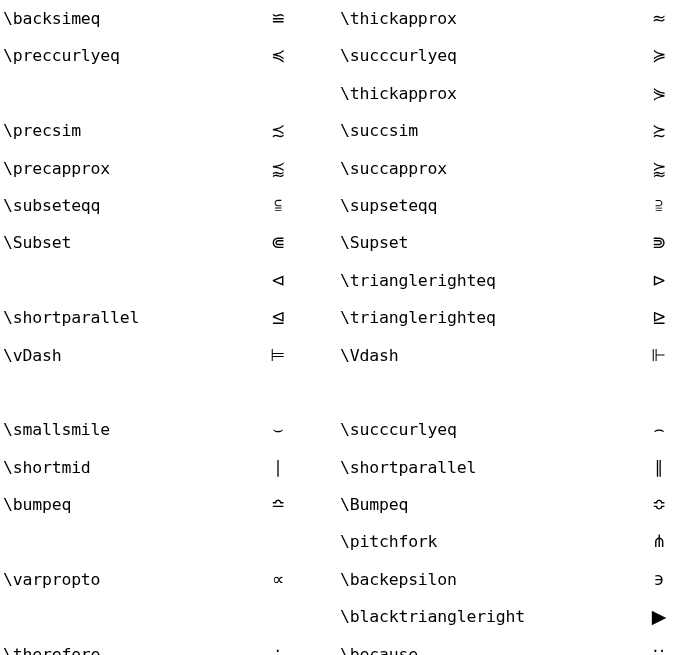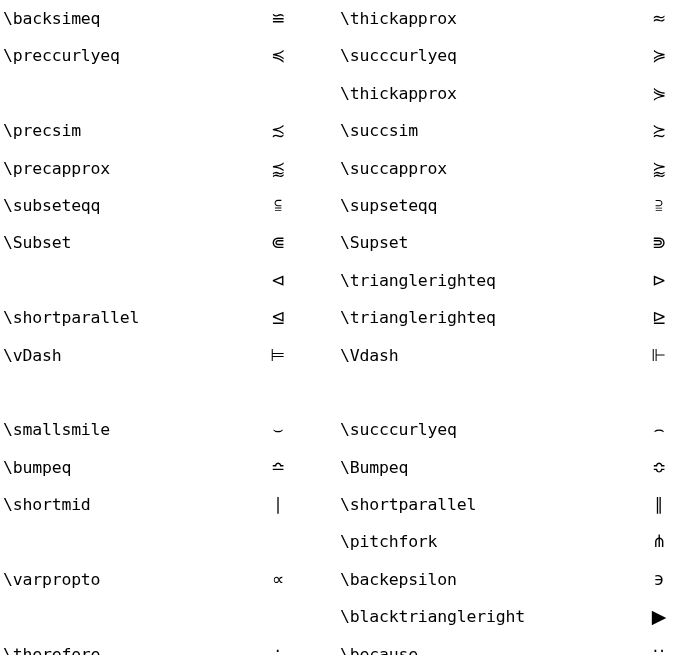--- a/index.html
+++ b/index.html
@@ -185,41 +185,41 @@
       <span class="sym">⌣</span>
     </div>
     <div class="cell cell-right">
       <span class="cmd">\succcurlyeq</span>
       <span class="sym">⌢</span>
     </div>
   </div>
 
   <div class="sym-row">
     <div class="cell cell-left">
+      <span class="cmd">\shortmid</span>
+      <span class="sym">∣</span>
+    </div>
+    <div class="cell cell-right">
+      <span class="cmd">\shortparallel</span>
+      <span class="sym">∥</span>
+    </div>
+  </div>
+
+  <div class="sym-row">
+    <div class="cell cell-left">
       <span class="cmd">\bumpeq</span>
       <span class="sym">≏</span>
     </div>
     <div class="cell cell-right">
       <span class="cmd">\Bumpeq</span>
       <span class="sym">≎</span>
     </div>
   </div>
 
   <div class="sym-row">
-    <div class="cell cell-left">
-      <span class="cmd">\shortmid</span>
-      <span class="sym">∣</span>
-    </div>
-    <div class="cell cell-right">
-      <span class="cmd">\shortparallel</span>
-      <span class="sym">∥</span>
-    </div>
-  </div>
-
-  <div class="sym-row">
     <div class="cell cell-right">
       <span class="cmd">\pitchfork</span>
       <span class="sym">⋔</span>
     </div>
   </div>
 
   <div class="sym-row">
     <div class="cell cell-left">
       <span class="cmd">\varpropto</span>
       <span class="sym">∝</span>

